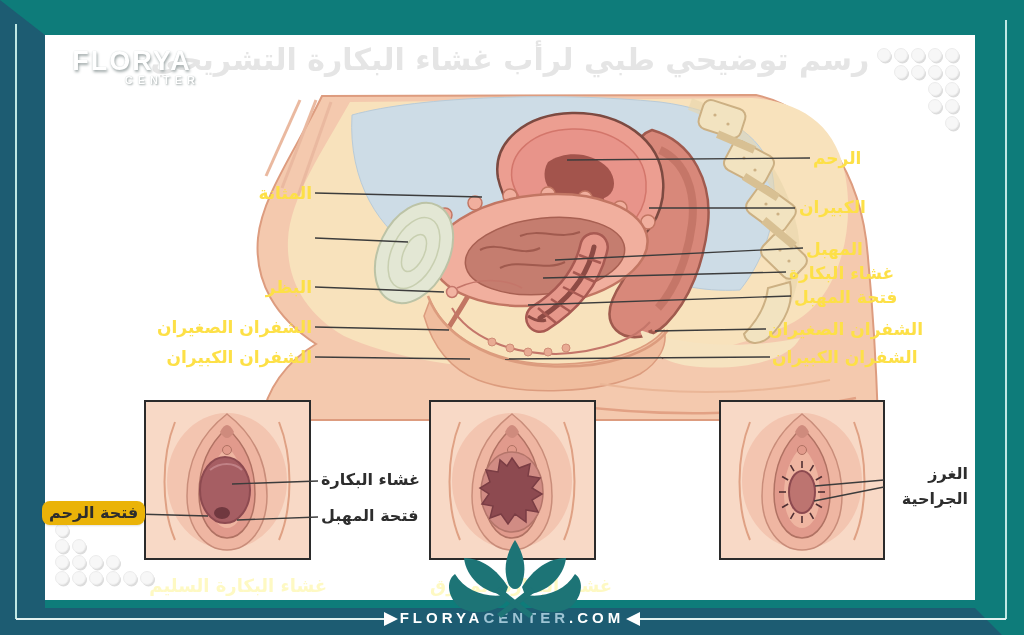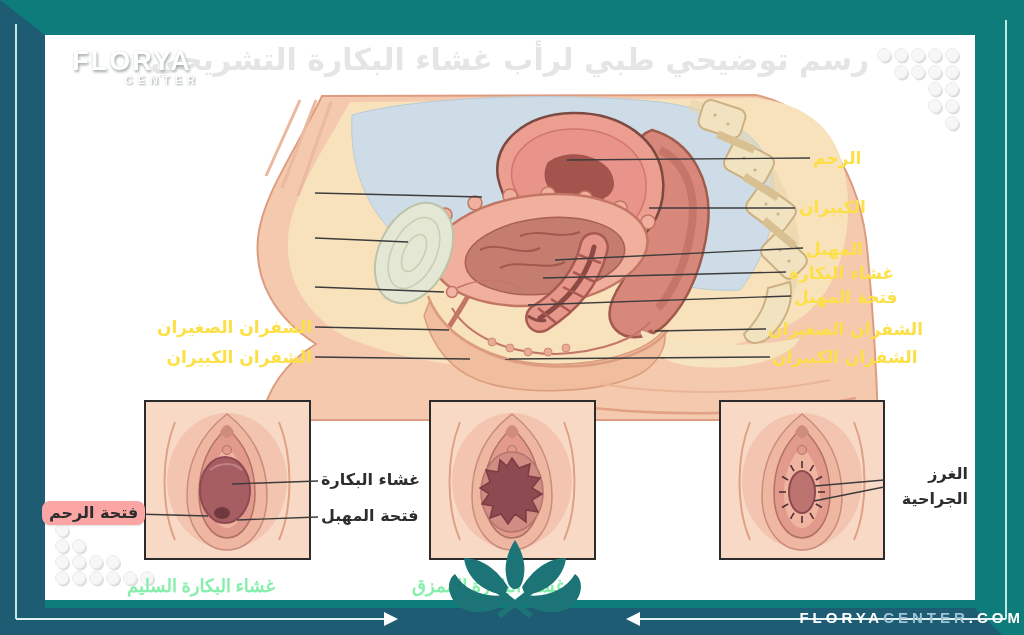--- a/index.html
+++ b/index.html
@@ -16,25 +16,25 @@
              text-shadow:1px 2px 3px #9fa8a8,0 0 1px #cdd4d4;}
   .logo-sub{font-family:"Liberation Sans",sans-serif;font-weight:bold;font-size:11px;letter-spacing:5px;
             margin-top:-3px;text-align:right;padding-right:8px;
             text-shadow:1px 1px 2px #9fa8a8,0 0 1px #cdd4d4;}
   .lbl{position:absolute;z-index:2;font-weight:bold;font-size:17px;color:#fde047;
        direction:rtl;white-space:nowrap;line-height:24px;}
   .lbl-left{text-align:right;}
   .lbl-right{text-align:left;}
   .plbl{position:absolute;z-index:2;font-weight:bold;font-size:16px;color:#2d2d2d;
         direction:rtl;white-space:nowrap;line-height:22px;}
-  .pill{background:#fca5a5;border-radius:8px;padding:1px 7px;box-shadow:0 1px 2px rgba(0,0,0,.12);}
+  .pill{background:#eab308;border-radius:8px;padding:1px 7px;box-shadow:0 1px 2px rgba(0,0,0,.12);}
   .wrap2{white-space:normal;width:84px;text-align:right;line-height:25px;}
-  .caption{position:absolute;z-index:2;font-weight:bold;font-size:18px;color:#86efac;
-           text-align:left;direction:rtl;font-family:Liberation Serif, serif;}
-  .footer{position:absolute;z-index:2;left:0;top:609px;width:1024px;text-align:right;
+  .caption{position:absolute;z-index:2;font-weight:bold;font-size:18px;color:#fef9c3;
+           text-align:right;direction:rtl;}
+  .footer{position:absolute;z-index:2;left:0;top:609px;width:1024px;text-align:center;
           font-family:"Liberation Sans",sans-serif;font-weight:bold;font-size:15px;
           letter-spacing:4px;color:#ffffff;}
   .site-light{color:#9ec4d4;}
 </style>
 </head>
 <body>
 
 <div class="stage">
 
 <svg id="artwork" width="1024" height="635" viewBox="0 0 1024 635">
@@ -321,20 +321,22 @@
   </g>
 </svg>
 
 <div class="txt title">رسم توضيحي طبي لرأب غشاء البكارة التشريحي</div>
 
 <div class="txt logo">
   <div class="logo-main">FLORYA</div>
   <div class="logo-sub">CENTER</div>
 </div>
 
+<div class="lbl lbl-left" style="left:80px;top:181px;width:232px">المثانة</div>
+<div class="lbl lbl-left" style="left:80px;top:275px;width:232px">البظر</div>
 <div class="lbl lbl-left" style="left:80px;top:315px;width:232px">الشفران الصغيران</div>
 <div class="lbl lbl-left" style="left:80px;top:345px;width:232px">الشفران الكبيران</div>
 
 <div class="lbl lbl-right" style="left:813px;top:146px">الرحم</div>
 <div class="lbl lbl-right" style="left:799px;top:195px">الكبيران</div>
 <div class="lbl lbl-right" style="left:806px;top:237px">المهبل</div>
 <div class="lbl lbl-right" style="left:789px;top:261px">غشاء البكارة</div>
 <div class="lbl lbl-right" style="left:794px;top:285px">فتحة المهبل</div>
 <div class="lbl lbl-right" style="left:768px;top:317px">الشفران الصغيران</div>
 <div class="lbl lbl-right" style="left:772px;top:345px">الشفران الكبيران</div>

